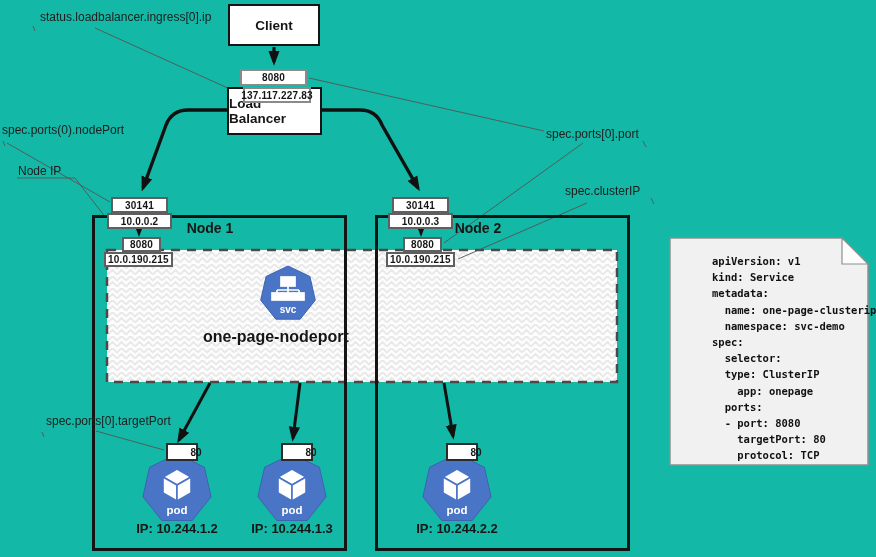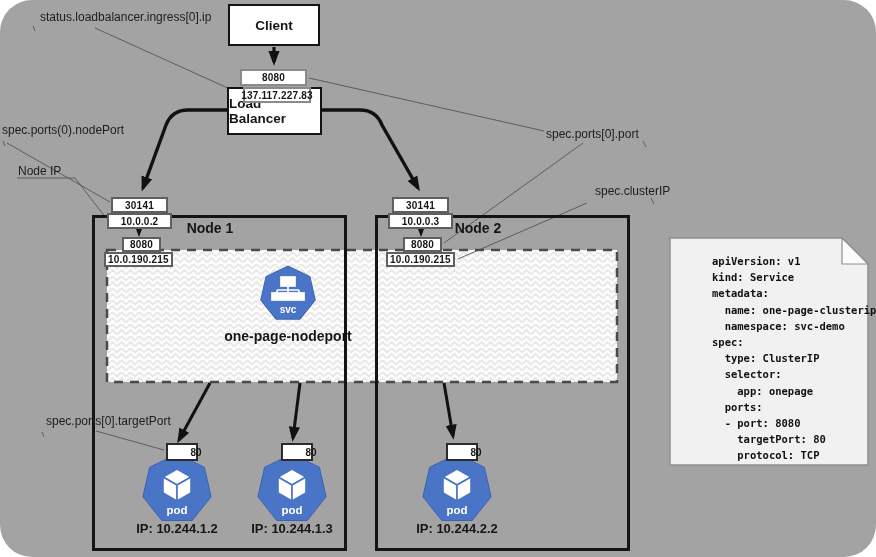--- a/index.html
+++ b/index.html
@@ -1,30 +1,30 @@
 <!DOCTYPE html>
 <html><head>
 <meta charset="utf-8">
 <style>
   html,body{margin:0;padding:0;background:#fff;}
-  .canvas{position:relative;width:876px;height:557px;background:#a3a3a3;overflow:hidden;
-          font-family:"Liberation Sans",sans-serif;color:#161616;border-radius:32px;}
+  .canvas{position:relative;width:876px;height:557px;background:#14b8a6;overflow:hidden;
+          font-family:"Liberation Sans",sans-serif;color:#161616;}
   .layer{position:absolute;left:0;top:0;z-index:1;}
   .box{position:absolute;box-sizing:border-box;background:#fff;display:flex;
        align-items:center;justify-content:center;}
   .bigbox{border:2.5px solid #141414;font-size:13.5px;font-weight:600;z-index:3;}
   .nodebox{position:absolute;box-sizing:border-box;border:3px solid #141414;
            background:transparent;z-index:2;}
   .portbox{border:2px solid #5f5f5f;font-size:10px;font-weight:700;z-index:3;
            letter-spacing:.2px;}
   .podport{border:2px solid #2b2b2b;font-size:10px;font-weight:700;z-index:4;padding-left:28px;}
   .nodetitle{position:absolute;font-size:14px;font-weight:600;text-align:center;z-index:3;}
   .anno{position:absolute;font-size:12px;color:#1d1d1d;z-index:3;white-space:nowrap;}
   .iptext{position:absolute;font-size:13px;font-weight:600;text-align:center;z-index:3;}
-  .svclabel{position:absolute;font-size:14px;font-weight:600;text-align:center;z-index:3;}
+  .svclabel{position:absolute;font-size:16px;font-weight:600;z-index:3;}
   .lbtitle{align-items:flex-end;padding-bottom:7px;}
   .icon-svg{position:absolute;z-index:3;}
   .yamltext{position:absolute;left:684px;top:253px;z-index:3;
             font-family:"DejaVu Sans Mono",monospace;font-size:10.5px;font-weight:700;
             line-height:16.2px;color:#111;}
   .yamltext div{white-space:pre;margin-left:28px;}
 </style>
 </head>
 <body>
 
@@ -75,21 +75,21 @@
       <path d="M587,203 L458,259"></path>
       <path d="M96,431 L164,450"></path>
       <path d="M33,26 l2,5 M3,141 l2,5 M643,141 l3,6 M651,198 l3,6 M42,432 l2,5"></path>
     </g>
   </svg>
 
   <div class="anno" style="left:40px;top:10px;">status.loadbalancer.ingress[0].ip</div>
   <div class="anno" style="left:2px;top:123px;">spec.ports(0).nodePort</div>
   <div class="anno" style="left:18px;top:164px;">Node IP</div>
   <div class="anno" style="left:546px;top:127px;">spec.ports[0].port</div>
-  <div class="anno" style="left:595px;top:184px;">spec.clusterIP</div>
+  <div class="anno" style="left:565px;top:184px;">spec.clusterIP</div>
   <div class="anno" style="left:46px;top:414px;">spec.ports[0].targetPort</div>
 
   <div class="box bigbox" style="left:228px;top:4px;width:92px;height:42px;">Client</div>
   <div class="box bigbox lbtitle" style="left:227px;top:87px;width:95px;height:48px;">Load Balancer</div>
   <div class="box portbox" style="left:240px;top:69px;width:67px;height:17px;border-color:#8a8a8a;">8080</div>
   <div class="box portbox" style="left:243px;top:87px;width:68px;height:16px;border-color:#8a8a8a;">137.117.227.83</div>
 
   <div class="nodebox" style="left:92px;top:215px;width:255px;height:336px;"></div>
   <div class="nodetitle" style="left:175px;top:220px;width:70px;">Node 1</div>
   <div class="box portbox" style="left:111px;top:197px;width:57px;height:16px;">30141</div>
@@ -153,22 +153,22 @@
   <div class="iptext" style="left:232px;top:521px;width:120px;">IP: 10.244.1.3</div>
   <div class="iptext" style="left:397px;top:521px;width:120px;">IP: 10.244.2.2</div>
 
   <div class="yamltext">
     <div>apiVersion: v1</div>
     <div>kind: Service</div>
     <div>metadata:</div>
     <div>  name: one-page-clusterip</div>
     <div>  namespace: svc-demo</div>
     <div>spec:</div>
+    <div>  selector:</div>
     <div>  type: ClusterIP</div>
-    <div>  selector:</div>
     <div>    app: onepage</div>
     <div>  ports:</div>
     <div>  - port: 8080</div>
     <div>    targetPort: 80</div>
     <div>    protocol: TCP</div>
   </div>
 
 </div>
 
 </body></html>

